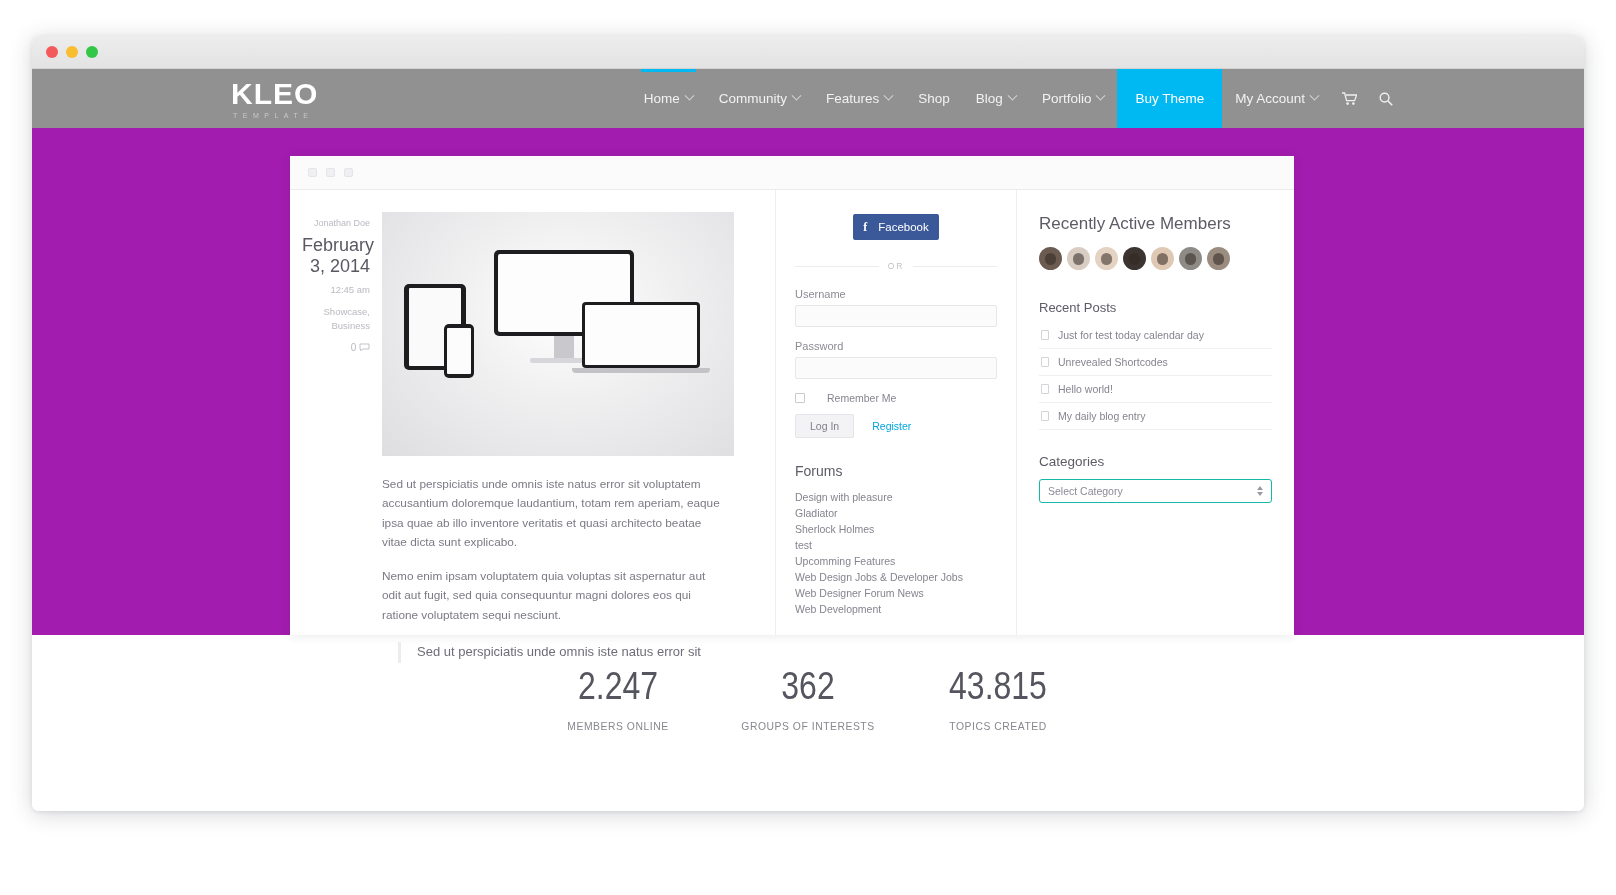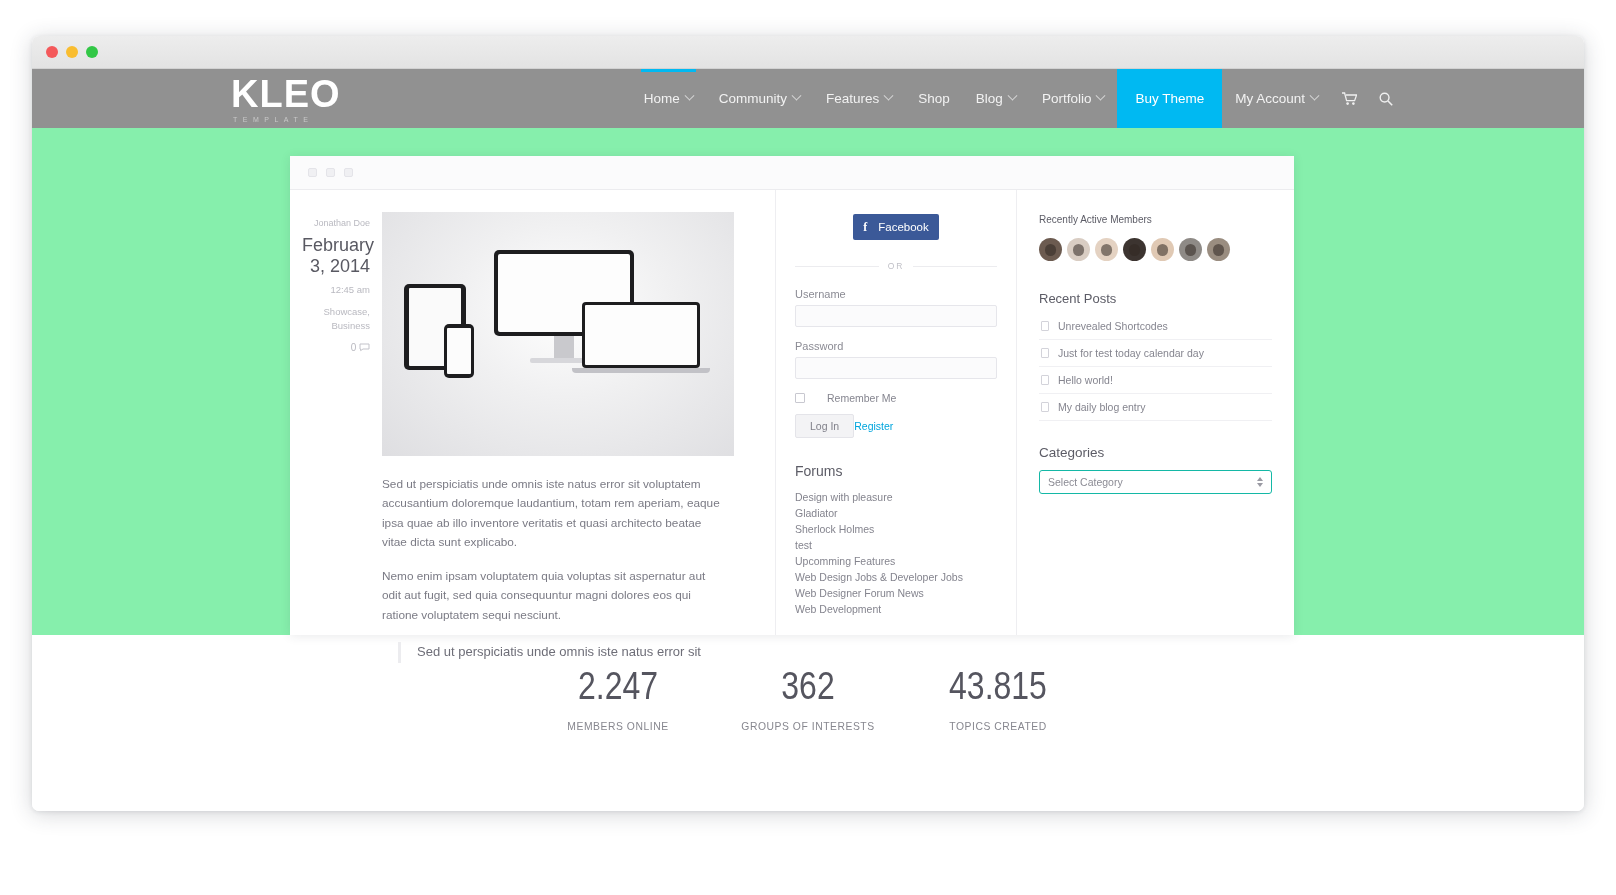--- a/index.html
+++ b/index.html
@@ -37,21 +37,21 @@
     height: 59px;
     background: #919191;
     display: flex; align-items: stretch;
     position: relative;
   }
   .logo-wrap {
     display: flex; flex-direction: column; justify-content: center;
     padding-left: 199px; width: 460px;
   }
   .logo-main {
-    font-size: 38px; font-weight: bold; color: #ffffff;
+    font-size: 30px; font-weight: bold; color: #ffffff;
     letter-spacing: 1px; line-height: 1; position: relative; display: inline-block;
   }
   .logo-sub {
     font-size: 7px; letter-spacing: 5.5px; color: #c9c9c9;
     margin-top: 3px; padding-left: 2px;
   }
   .nav {
     display: flex; align-items: stretch; margin-left: auto; padding-right: 180px;
   }
   .nav-item {
@@ -72,21 +72,21 @@
     width: 7px; height: 7px;
     border-right: 1.4px solid #e2e2e2;
     border-bottom: 1.4px solid #e2e2e2;
     transform: rotate(45deg) translate(-2px,-2px);
     opacity: .85;
   }
   .nav-icon { padding: 0 11px; display: flex; align-items: center; cursor: pointer; }
 
   
   .page-body {
-    background: #86efac;
+    background: #a21caf;
     height: 507px;
     position: relative;
   }
 
   
   .inner-card {
     position: absolute;
     left: 258px; top: 28px;
     width: 1004px; height: 479px;
     background: #ffffff;
@@ -170,33 +170,33 @@
   .or-line { flex: 1; height: 1px; background: #ececef; }
   .or-txt { font-size: 8.5px; color: #c0c0c7; letter-spacing: 2px; }
   .fld-label { font-size: 11px; color: #8b8b94; margin-bottom: 5px; }
   .fld-input {
     width: 100%; height: 22px; background: #fbfbfc;
     border: 1px solid #e6e6eb; border-radius: 2px; margin-bottom: 13px;
   }
   .remember { display: flex; align-items: center; gap: 22px; margin-bottom: 10px; }
   .cbox { width: 10px; height: 10px; border: 1px solid #c8c8d0; background:#fff; border-radius:1px; }
   .remember span { font-size: 10.5px; color: #85858f; }
-  .login-row { display: flex; align-items: center; }
+  .login-row { display: flex; align-items: center; gap: 18px; }
   .login-btn {
     background: #f3f3f5; border: 1px solid #e4e4e9;
     font-size: 10.5px; color: #80808a;
     padding: 5px 14px; border-radius: 2px; cursor: pointer;
   }
   .reg-link { font-size: 10.5px; color: #00a5dd; cursor: pointer; }
   .forums-h { font-size: 14px; color: #5c5c66; margin: 25px 0 11px 0; font-weight: 400; }
   .forum-li { font-size: 10.5px; color: #84848e; line-height: 1.52; cursor: pointer; }
 
   
   .col-side { flex: 1; padding: 24px 22px 0 22px; }
-  .side-h { font-size: 10px; color: #5c5c66; margin-bottom: 13px; font-weight: 400; }
+  .side-h { font-size: 17px; color: #5c5c66; margin-bottom: 13px; font-weight: 400; }
   .avatars { display: flex; gap: 5px; margin-bottom: 30px; }
   .avatar {
     width: 23px; height: 23px; border-radius: 50%;
     background: #bdb9b4; position: relative; overflow: hidden; cursor: pointer;
   }
   .avatar::after {
     content: ""; position: absolute; left: 50%; top: 26%;
     width: 52%; height: 52%; transform: translateX(-50%);
     border-radius: 50%; background: rgba(50,40,35,0.55);
   }
@@ -418,25 +418,25 @@
             <span class="avatar a3"></span>
             <span class="avatar a4"></span>
             <span class="avatar a5"></span>
             <span class="avatar a6"></span>
             <span class="avatar a7"></span>
           </div>
 
           <div class="side-h2">Recent Posts</div>
           <div class="post-li">
             <span class="doc-icon"></span>
-            <span>Unrevealed Shortcodes</span>
+            <span>Just for test today calendar day</span>
           </div>
           <div class="post-li">
             <span class="doc-icon"></span>
-            <span>Just for test today calendar day</span>
+            <span>Unrevealed Shortcodes</span>
           </div>
           <div class="post-li">
             <span class="doc-icon"></span>
             <span>Hello world!</span>
           </div>
           <div class="post-li">
             <span class="doc-icon"></span>
             <span>My daily blog entry</span>
           </div>
 

